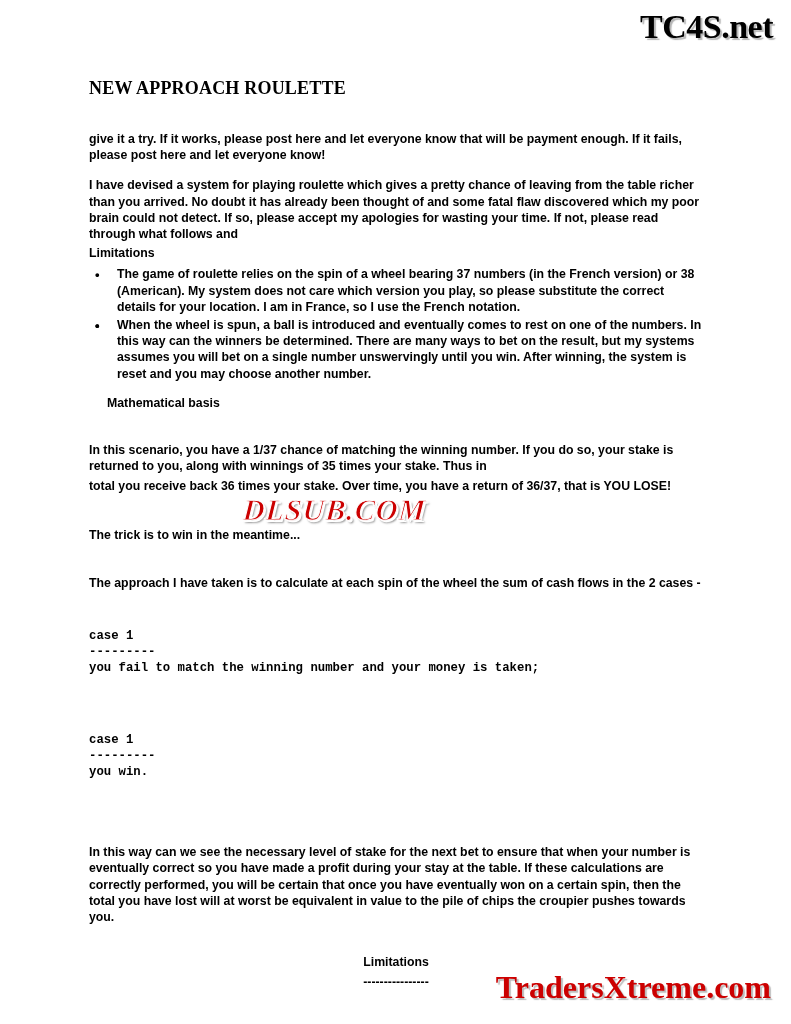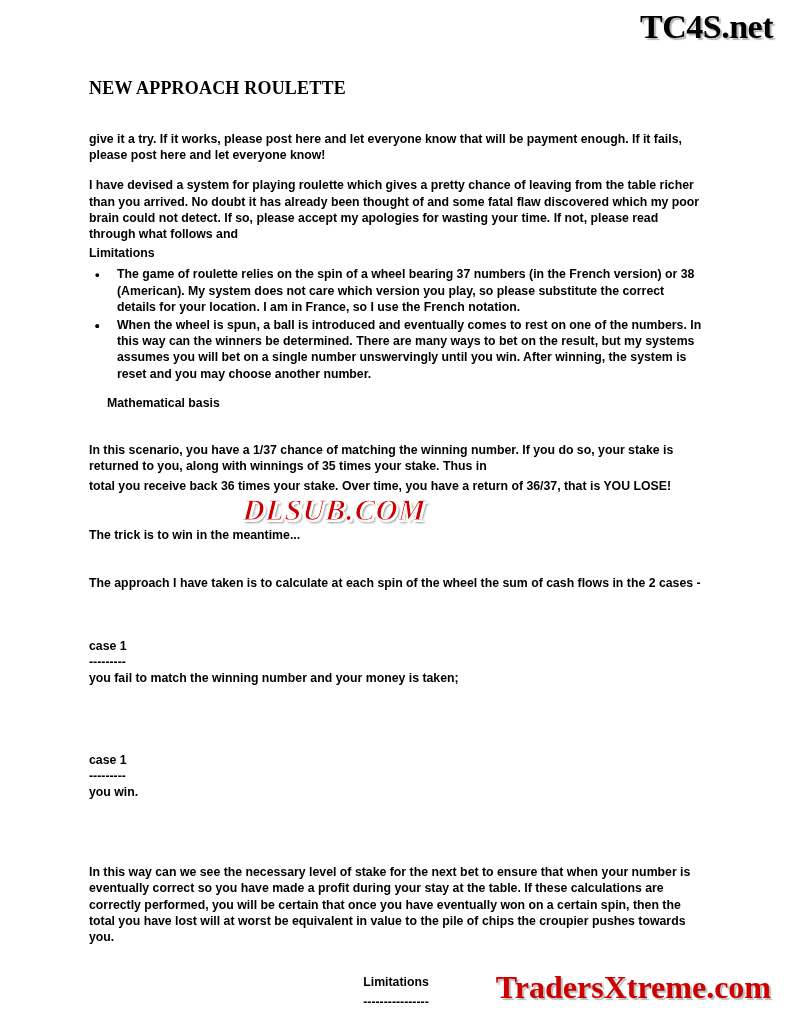--- a/index.html
+++ b/index.html
@@ -82,21 +82,22 @@
     content: "\2022";
     position: absolute;
     left: 6px;
     top: 0;
     font-size: 13px;
   }
   .bullet-gap {
     min-height: 17px;
   }
   .case-block {
-    margin: 15px 0 14px 0;
+    margin: 5px 0 14px 0;
+    font-family: Liberation Mono, monospace;
   }
   .case-block div {
     font-size: 12.3px;
     font-weight: bold;
     line-height: 1.32;
   }
   .spacer-lg { height: 36px; }
   .spacer-md { height: 18px; }
   .limits {
     margin-top: 30px;

